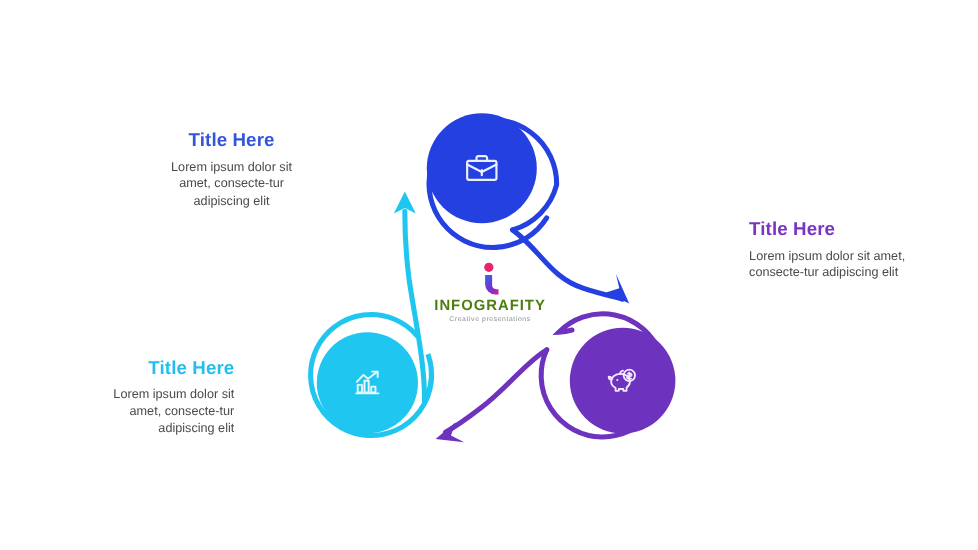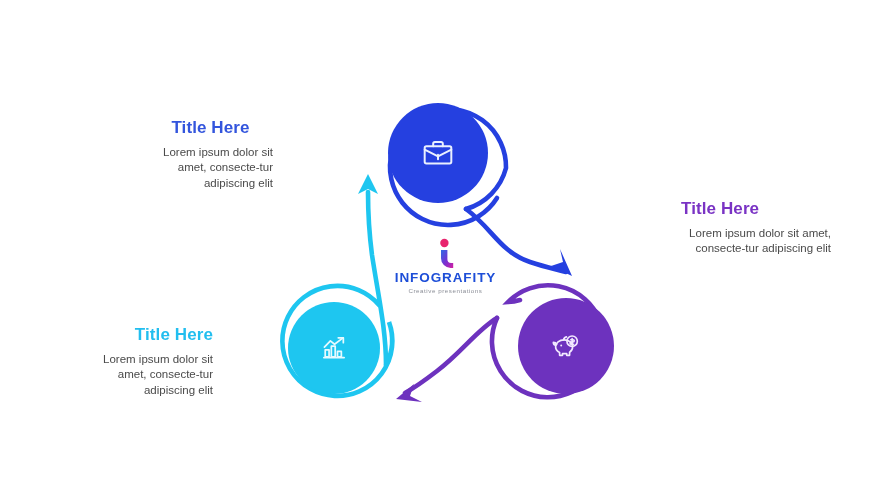--- a/index.html
+++ b/index.html
@@ -65,21 +65,20 @@
     font-weight: bold;
     letter-spacing: 0.1px;
     margin: 0 0 7px 0;
     line-height: 1.1;
   }
   .block-body {
     font-size: 11.5px;
     line-height: 1.35;
     color: #4a4a4a;
     margin: 0;
-    text-align: right;
   }
 
   #text-top-left {
     left: 148px; top: 119px;
     width: 125px;
     text-align: center;
   }
   #text-right {
     left: 681px; top: 200px;
     width: 150px;
@@ -100,21 +99,21 @@
     text-align: center;
   }
   #logo-mark {
     display: block;
     margin: 0 auto 3px auto;
   }
   #logo-wordmark {
     font-size: 13.5px;
     font-weight: bold;
     letter-spacing: 0.9px;
-    color: #1d4ed8;
+    color: #4d7c0f;
     line-height: 1;
     margin: 0;
   }
   #logo-tagline {
     font-size: 6.2px;
     letter-spacing: 0.55px;
     color: #8a8d96;
     margin: 3px 0 0 0;
     line-height: 1;
   }

